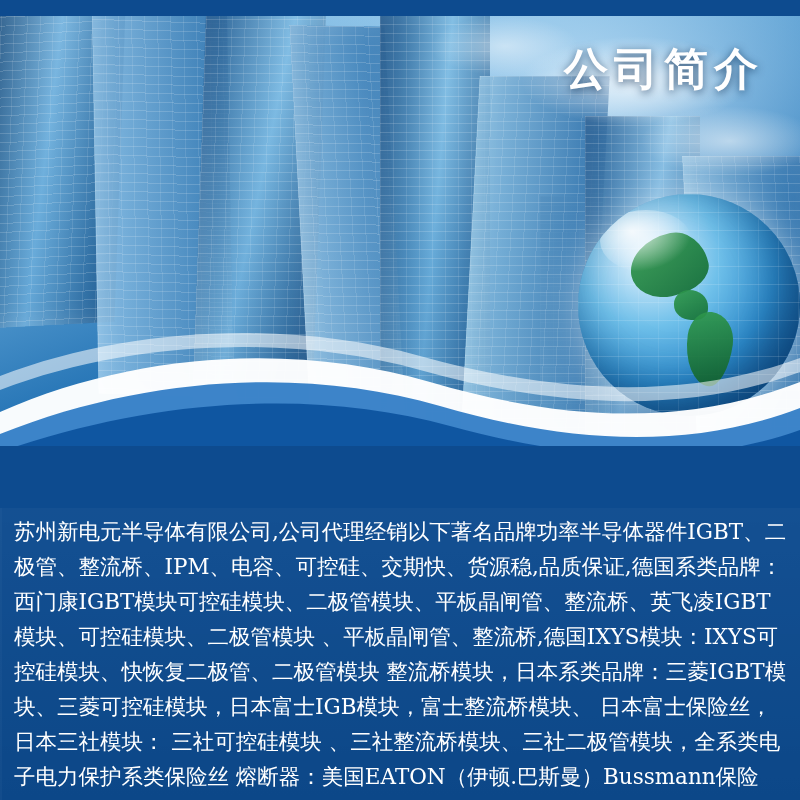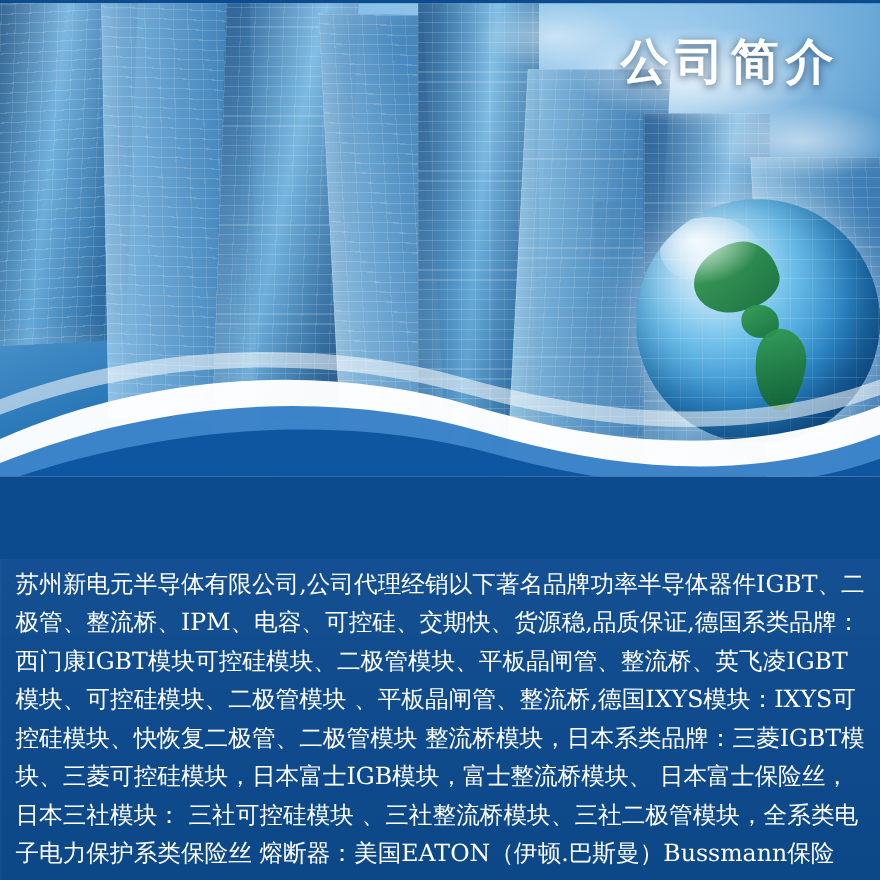--- a/index.html
+++ b/index.html
@@ -17,21 +17,21 @@
     position: relative;
     width: 800px;
     height: 800px;
     overflow: hidden;
     background: #0d4b8f;
   }
 
   
   .hero {
     position: absolute;
-    left: 0; top: 3px;
+    left: 0; top: 16px;
     width: 800px; height: 430px;
     overflow: hidden;
     background: linear-gradient(170deg, #9ecbe8 0%, #4f9ad0 22%, #1f6bb0 48%, #124d90 72%, #0c3f7d 100%);
   }
   
   .sky {
     position: absolute; inset: 0;
     background:
       radial-gradient(ellipse at 72% 18%, rgba(200,230,250,0.85) 0%, rgba(120,185,230,0.25) 38%, rgba(10,70,130,0) 70%),
       linear-gradient(160deg, #bcdcf2 0%, #6fb0dd 25%, #2a78b8 55%, #0e4b8c 85%);

